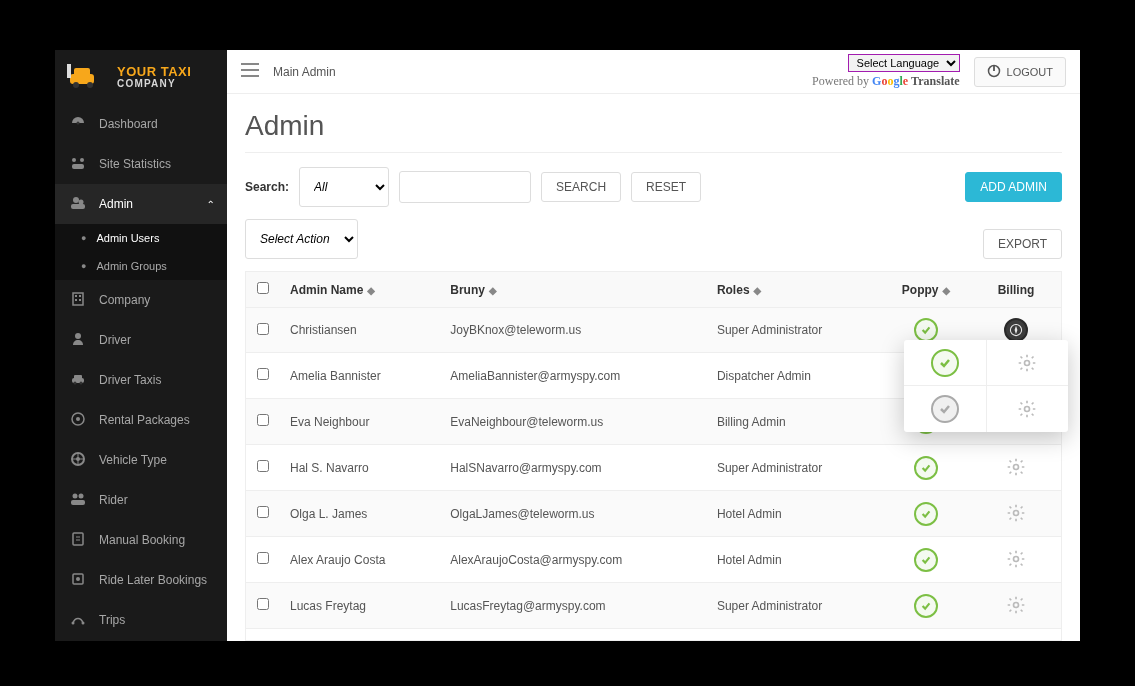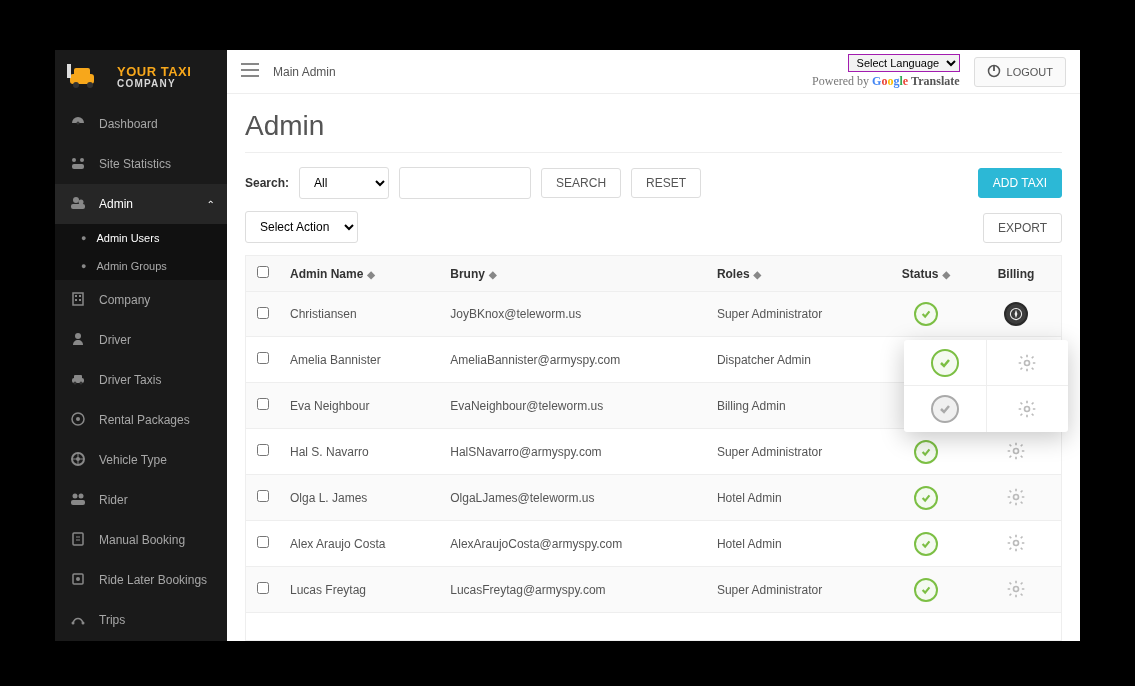--- a/index.html
+++ b/index.html
@@ -132,21 +132,22 @@
 
 .search-row { display:flex; align-items:center; gap:10px; margin-bottom:12px;}
 .search-label { font-size:12px; font-weight:700; color:#333;}
 .select-ctl, .select-action {
   border: 1px solid #ddd;
   padding: 7px 10px;
   font-size: 12px;
   border-radius: 3px;
   background: #fff;
   min-width: 90px;
-  height: 32px;
+  height: 40px;
+  font-style: italic;
 }
 .text-input {
   border: 1px solid #ddd;
   height: 32px;
   width: 132px;
   border-radius: 3px;
   padding: 0 8px;
 }
 .btn {
   border: 1px solid #ddd;
@@ -411,40 +412,40 @@
 
       <div class="search-row">
         <span class="search-label">Search:</span>
         <select class="select-ctl">
           <option>All</option>
         </select>
         <input class="text-input" type="text" style="">
         <button class="btn">SEARCH</button>
         <button class="btn">RESET</button>
         <div class="spacer"></div>
-        <button class="btn btn-primary">ADD TAXI</button>
+        <button class="btn btn-primary">ADD ADMIN</button>
       </div>
 
       <div class="action-row">
         <select class="select-action">
           <option>Select Action</option>
         </select>
         <div class="spacer"></div>
         <button class="btn">EXPORT</button>
       </div>
 
       <div class="table-wrap">
         <table>
           <thead>
             <tr>
               <th class="col-chk"><input type="checkbox" class="chk" style=""></th>
               <th><span>Admin Name</span><span class="sort">◆</span></th>
               <th><span>Bruny</span><span class="sort">◆</span></th>
               <th><span>Roles</span><span class="sort">◆</span></th>
-              <th class="col-status"><span>Status</span><span class="sort">◆</span></th>
+              <th class="col-status"><span>Poppy</span><span class="sort">◆</span></th>
               <th class="col-action"><span>Billing</span></th>
             </tr>
           </thead>
           <tbody id="tbody">
               <tr>
                 <td class="col-chk"><input type="checkbox" class="chk" style=""></td>
                 <td>Christiansen</td>
                 <td>JoyBKnox@teleworm.us</td>
                 <td>Super Administrator</td>
                 <td class="col-status"><span class="status-badge status-active">

